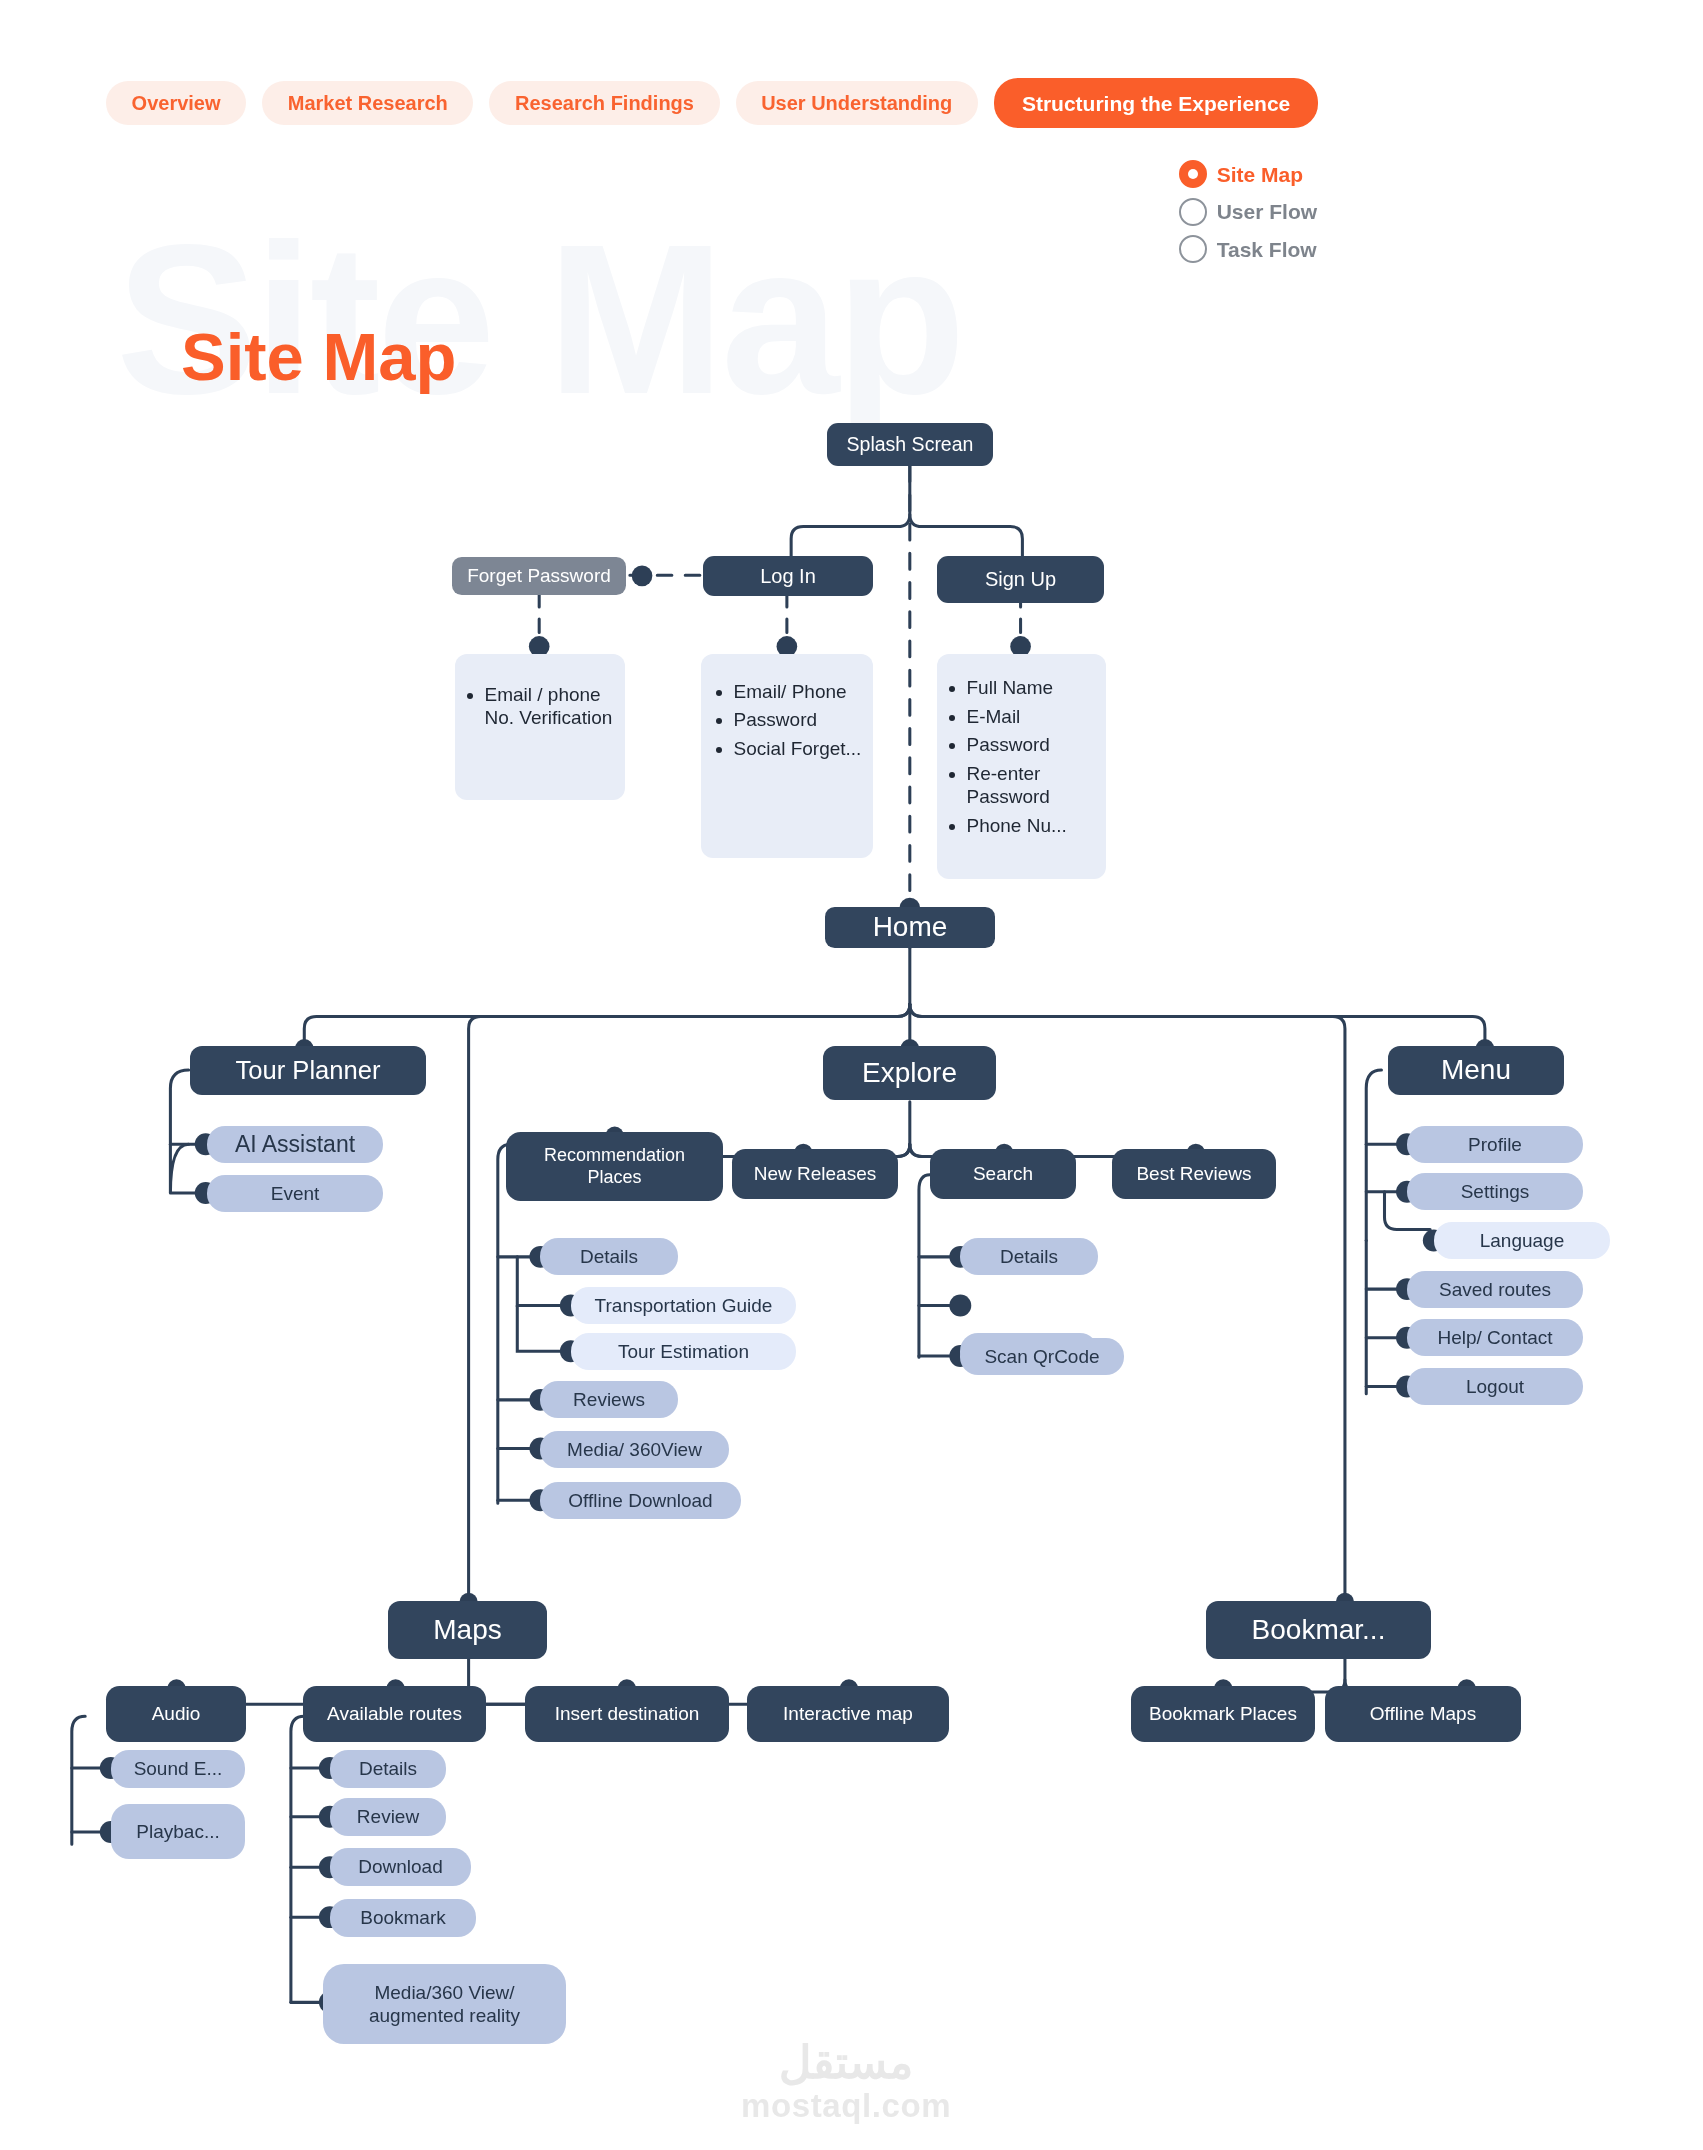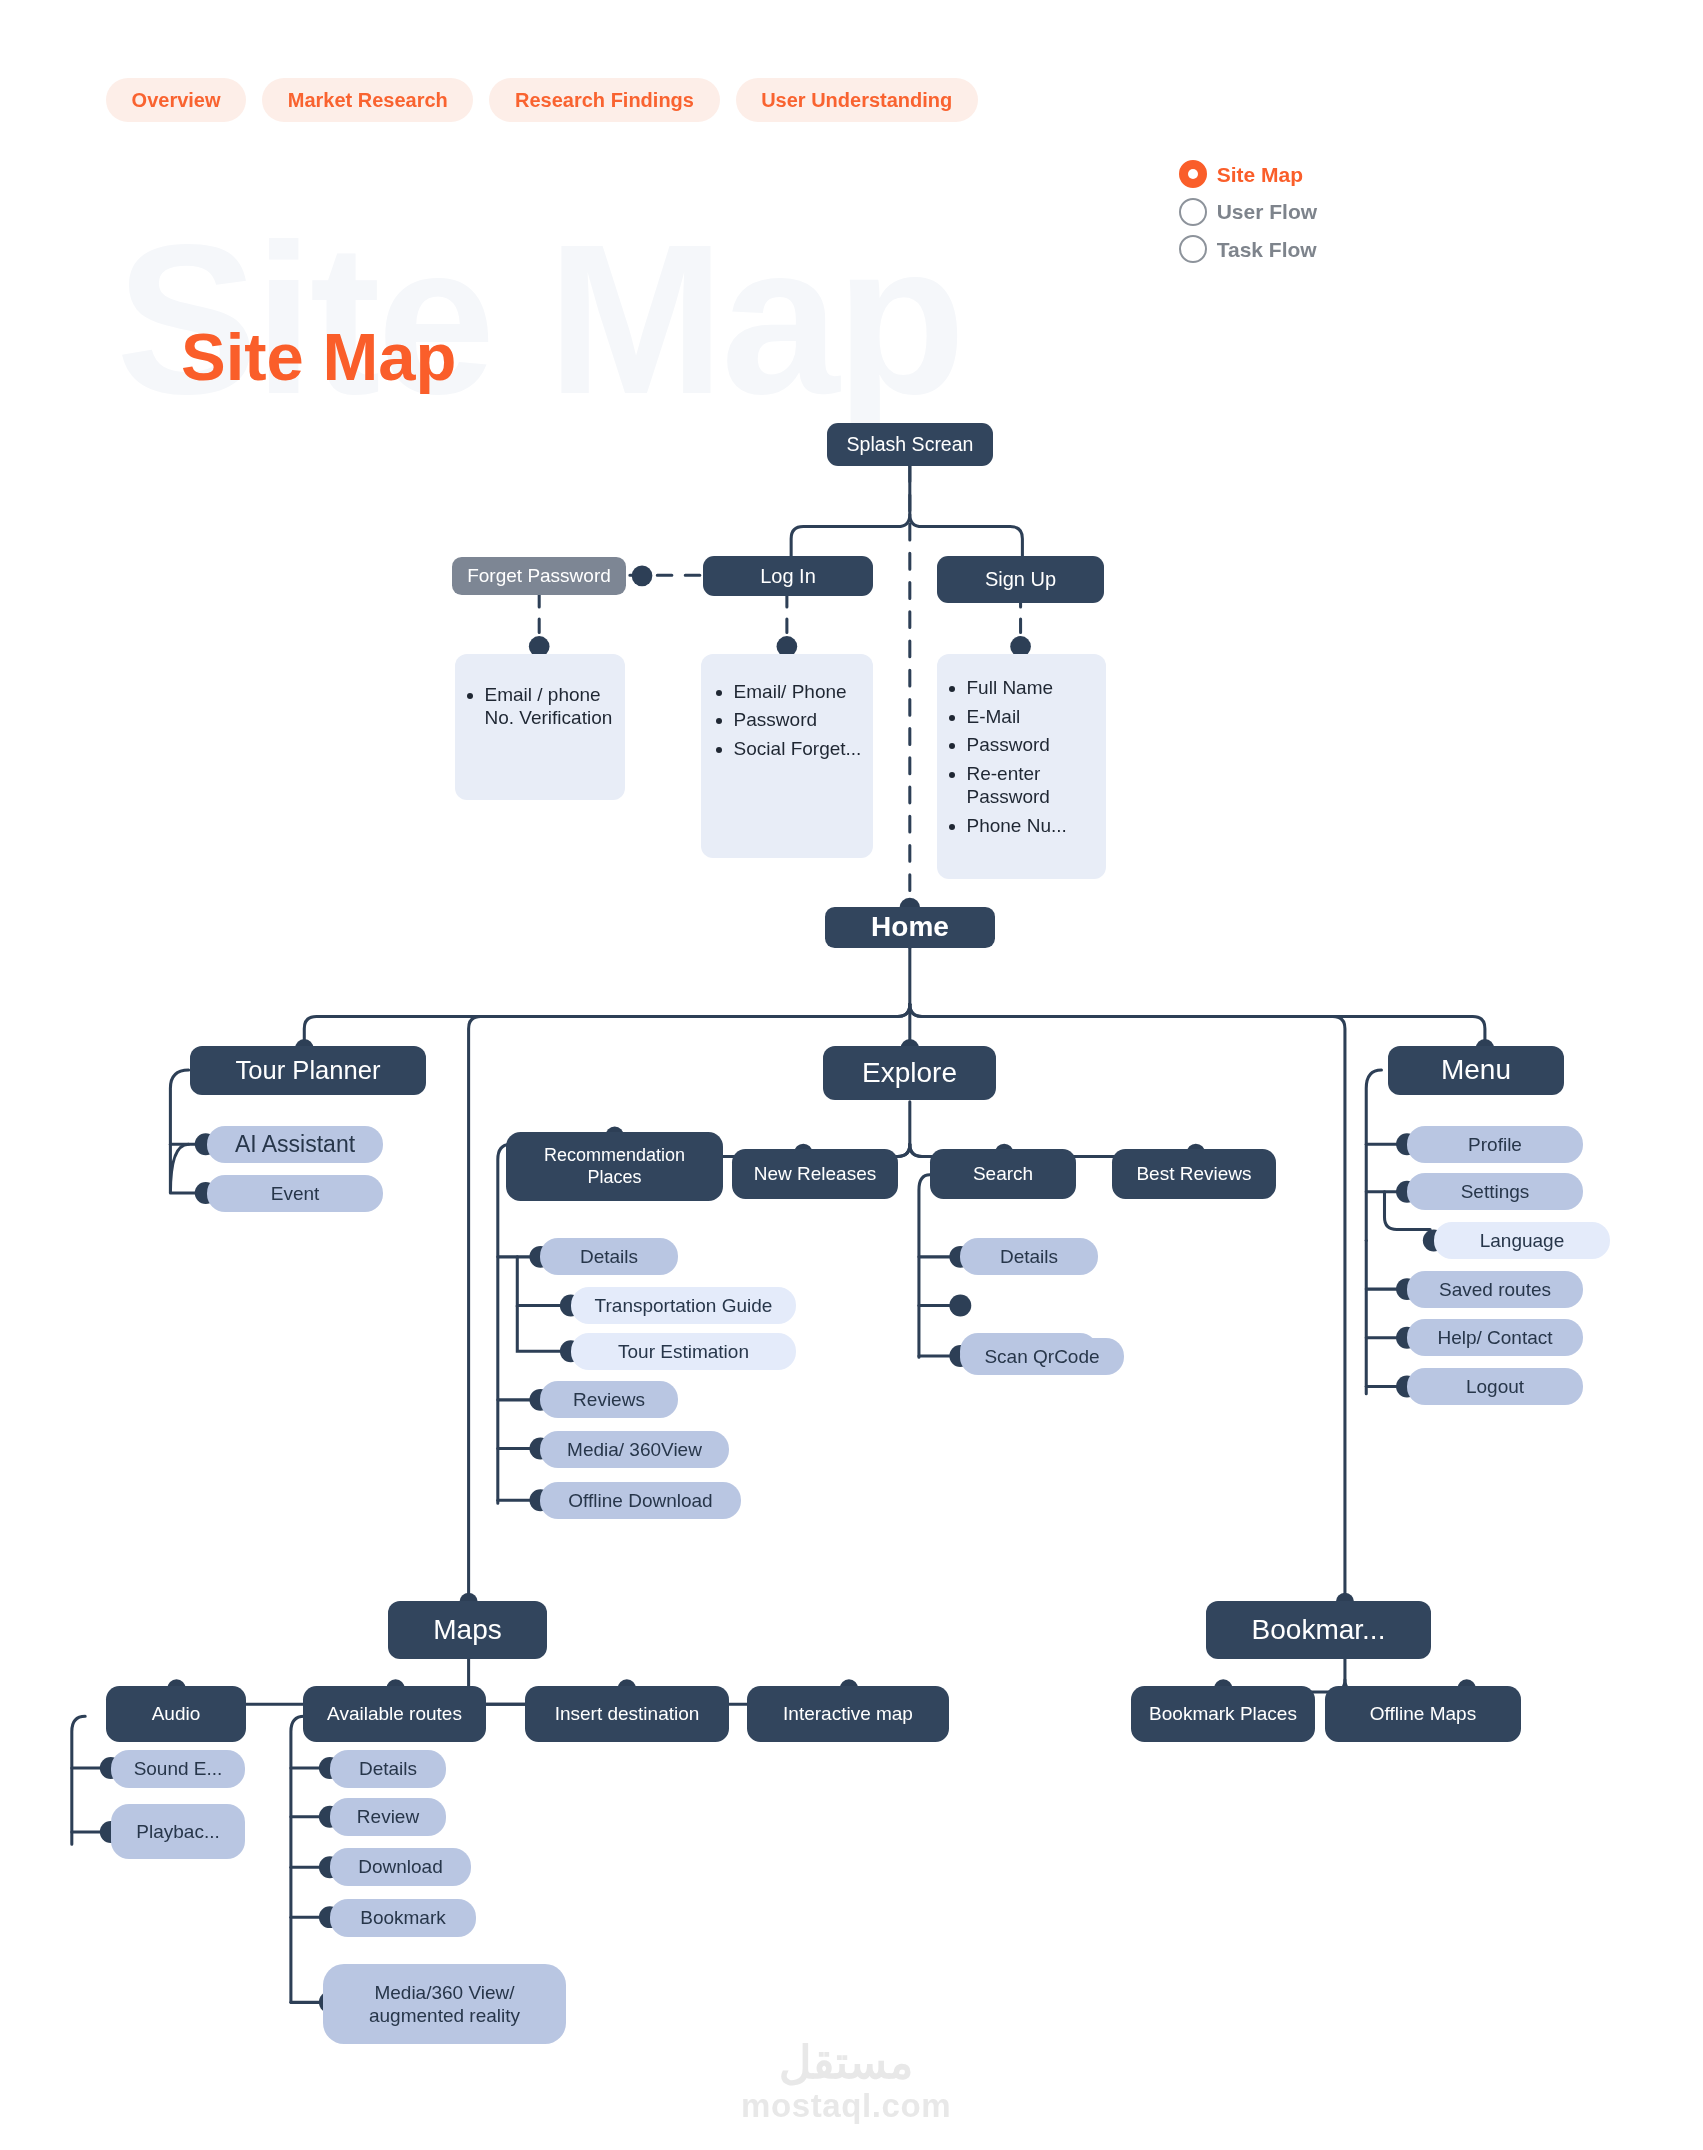--- a/index.html
+++ b/index.html
@@ -77,20 +77,21 @@
   .detailbox li { margin:0 0 5.5px 0; }
 </style>
 </head>
 <body>
 
 <div id="tabs">
   <div class="tab">Overview</div>
   <div class="tab">Market Research</div>
   <div class="tab">Research Findings</div>
   <div class="tab">User Understanding</div>
+  <div class="tab active">Structuring the Experience</div>
 </div>
 
 <div id="radios">
   <div class="radio-row on">
     <span class="radio-dot on"></span>
     <span class="radio-label">Site Map</span>
   </div>
   <div class="radio-row">
     <span class="radio-dot"></span>
     <span class="radio-label">User Flow</span>
@@ -251,21 +252,21 @@
 <div class="node detailbox" style="left:937px; top:654px; width:169px; height:225px; border-radius:12px; font-size:19px; padding:22px 8.5px;">
   <ul>
     <li>Full Name</li>
     <li>E-Mail</li>
     <li>Password</li>
     <li>Re-enter Password</li>
     <li>Phone Nu...</li>
   </ul>
 </div>
 
-<div class="node dark" style="left:825px; top:907px; width:170px; height:41px; border-radius:9.7px; font-size:28px;font-weight:bold;">Home</div>
+<div class="node dark" style="left:825px; top:907px; width:170px; height:41px; border-radius:9.7px; font-size:28px;">Home</div>
 
 <div class="node dark" style="left:190px; top:1046px; width:236px; height:49px; border-radius:12px; font-size:25.6px;">Tour Planner</div>
 <div class="node dark" style="left:823px; top:1046px; width:173px; height:54px; border-radius:12px; font-size:28px;">Explore</div>
 <div class="node dark" style="left:1388px; top:1046px; width:176px; height:49px; border-radius:12px; font-size:28px;">Menu</div>
 
 <div class="node pill" style="left:207px; top:1126px; width:176px; height:37px; border-radius:18px; font-size:23px;">AI Assistant</div>
 <div class="node pill" style="left:207px; top:1175px; width:176px; height:37px; border-radius:18px; font-size:19px;">Event</div>
 
 <div class="node dark" style="left:506px; top:1132px; width:217px; height:69px; border-radius:14.6px; font-size:18px; padding:0 18px;">Recommendation Places</div>
 <div class="node dark" style="left:732px; top:1149px; width:166px; height:50px; border-radius:13.4px; font-size:19px;">New Releases</div>

